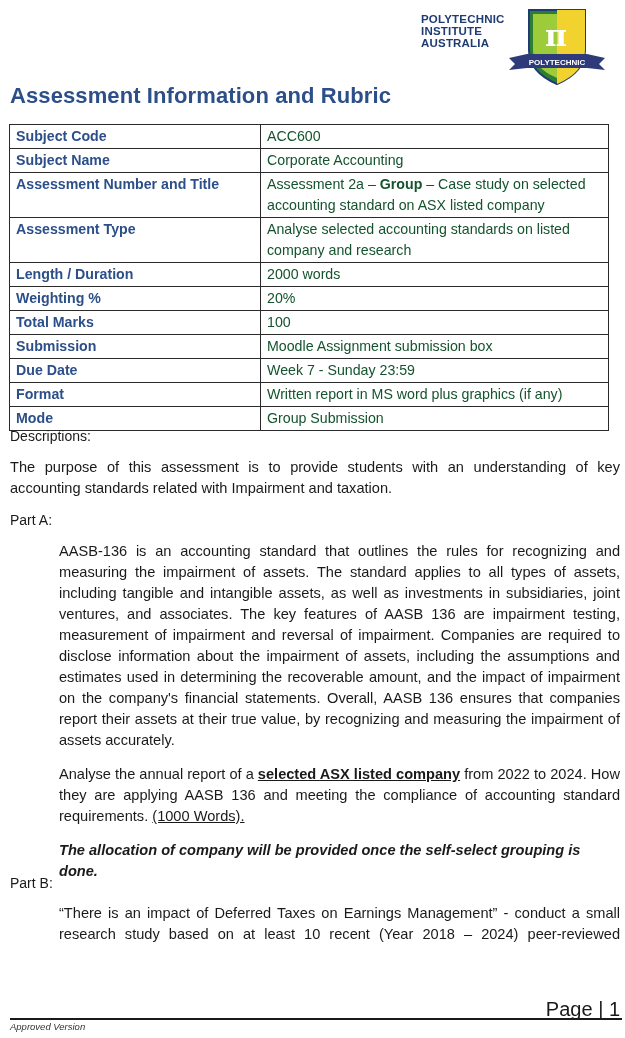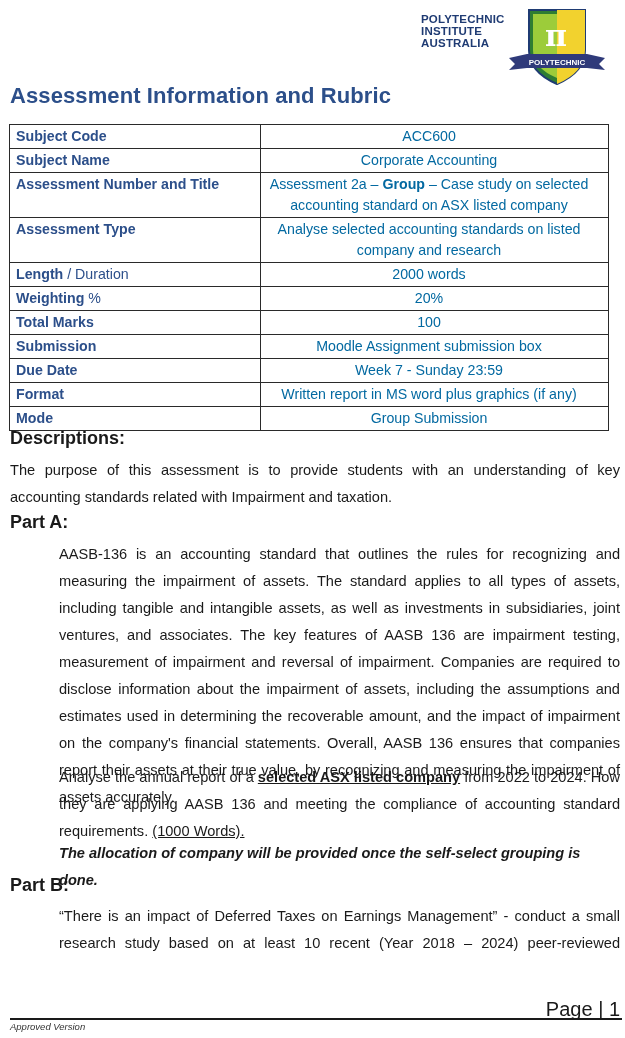--- a/index.html
+++ b/index.html
@@ -8,24 +8,24 @@
   .header { position: absolute; top: 0; left: 0; width: 498px; height: 90px; }
   .brand-text { position: absolute; left: 421px; top: 13px; font-weight: bold;
                 font-size: 11.5px; line-height: 12px; color: #1f3b73; letter-spacing: 0.2px; }
   .logo { position: absolute; left: 507px; top: 6px; width: 100px; height: 80px; }
   .page-title { position: absolute; left: 10px; top: 83px; font-size: 22px; font-weight: bold;
                 color: #2c4f8a; margin: 0; letter-spacing: 0.1px; }
   table.info { position: absolute; left: 9px; top: 124px; width: 600px; border-collapse: collapse;
                font-size: 14.2px; }
   table.info td { border: 1px solid #2a2a2a; padding: 1px 17px 1px 6px; vertical-align: top; line-height: 21px; }
   table.info td.label { width: 227px; color: #2c4f8a; font-weight: bold; }
-  table.info td.label .light { font-weight: normal; text-align: right; }
-  table.info td.value { color: #0369a1; text-align: center; }
-  .section-h { position: absolute; left: 10px; font-weight: bold; font-size: 18px; }
-  .para { position: absolute; font-size: 14.6px; line-height: 27px; text-align: justify; color: #1a1a1a; }
+  table.info td.label .light { font-weight: bold; text-align: right; }
+  table.info td.value { color: #14532d; }
+  .section-h { position: absolute; left: 10px; font-weight: normal; font-size: 14px; }
+  .para { position: absolute; font-size: 14.6px; line-height: 21px; text-align: justify; color: #1a1a1a; }
   .para b.u, .para span.u { text-decoration: underline; }
   .italic-bold { font-style: italic; font-weight: bold; }
   .footer-line { position: absolute; left: 10px; top: 1018px; width: 612px; height: 2px; background: #1a1a1a; }
   .page-num { position: absolute; right: 5px; top: 998px; font-size: 20px; color: #1a1a1a; }
   .approved { position: absolute; left: 10px; top: 1021px; font-size: 9.5px; font-style: italic; color: #333; }
 </style>
 </head>
 <body>
 
 <div class="header">

